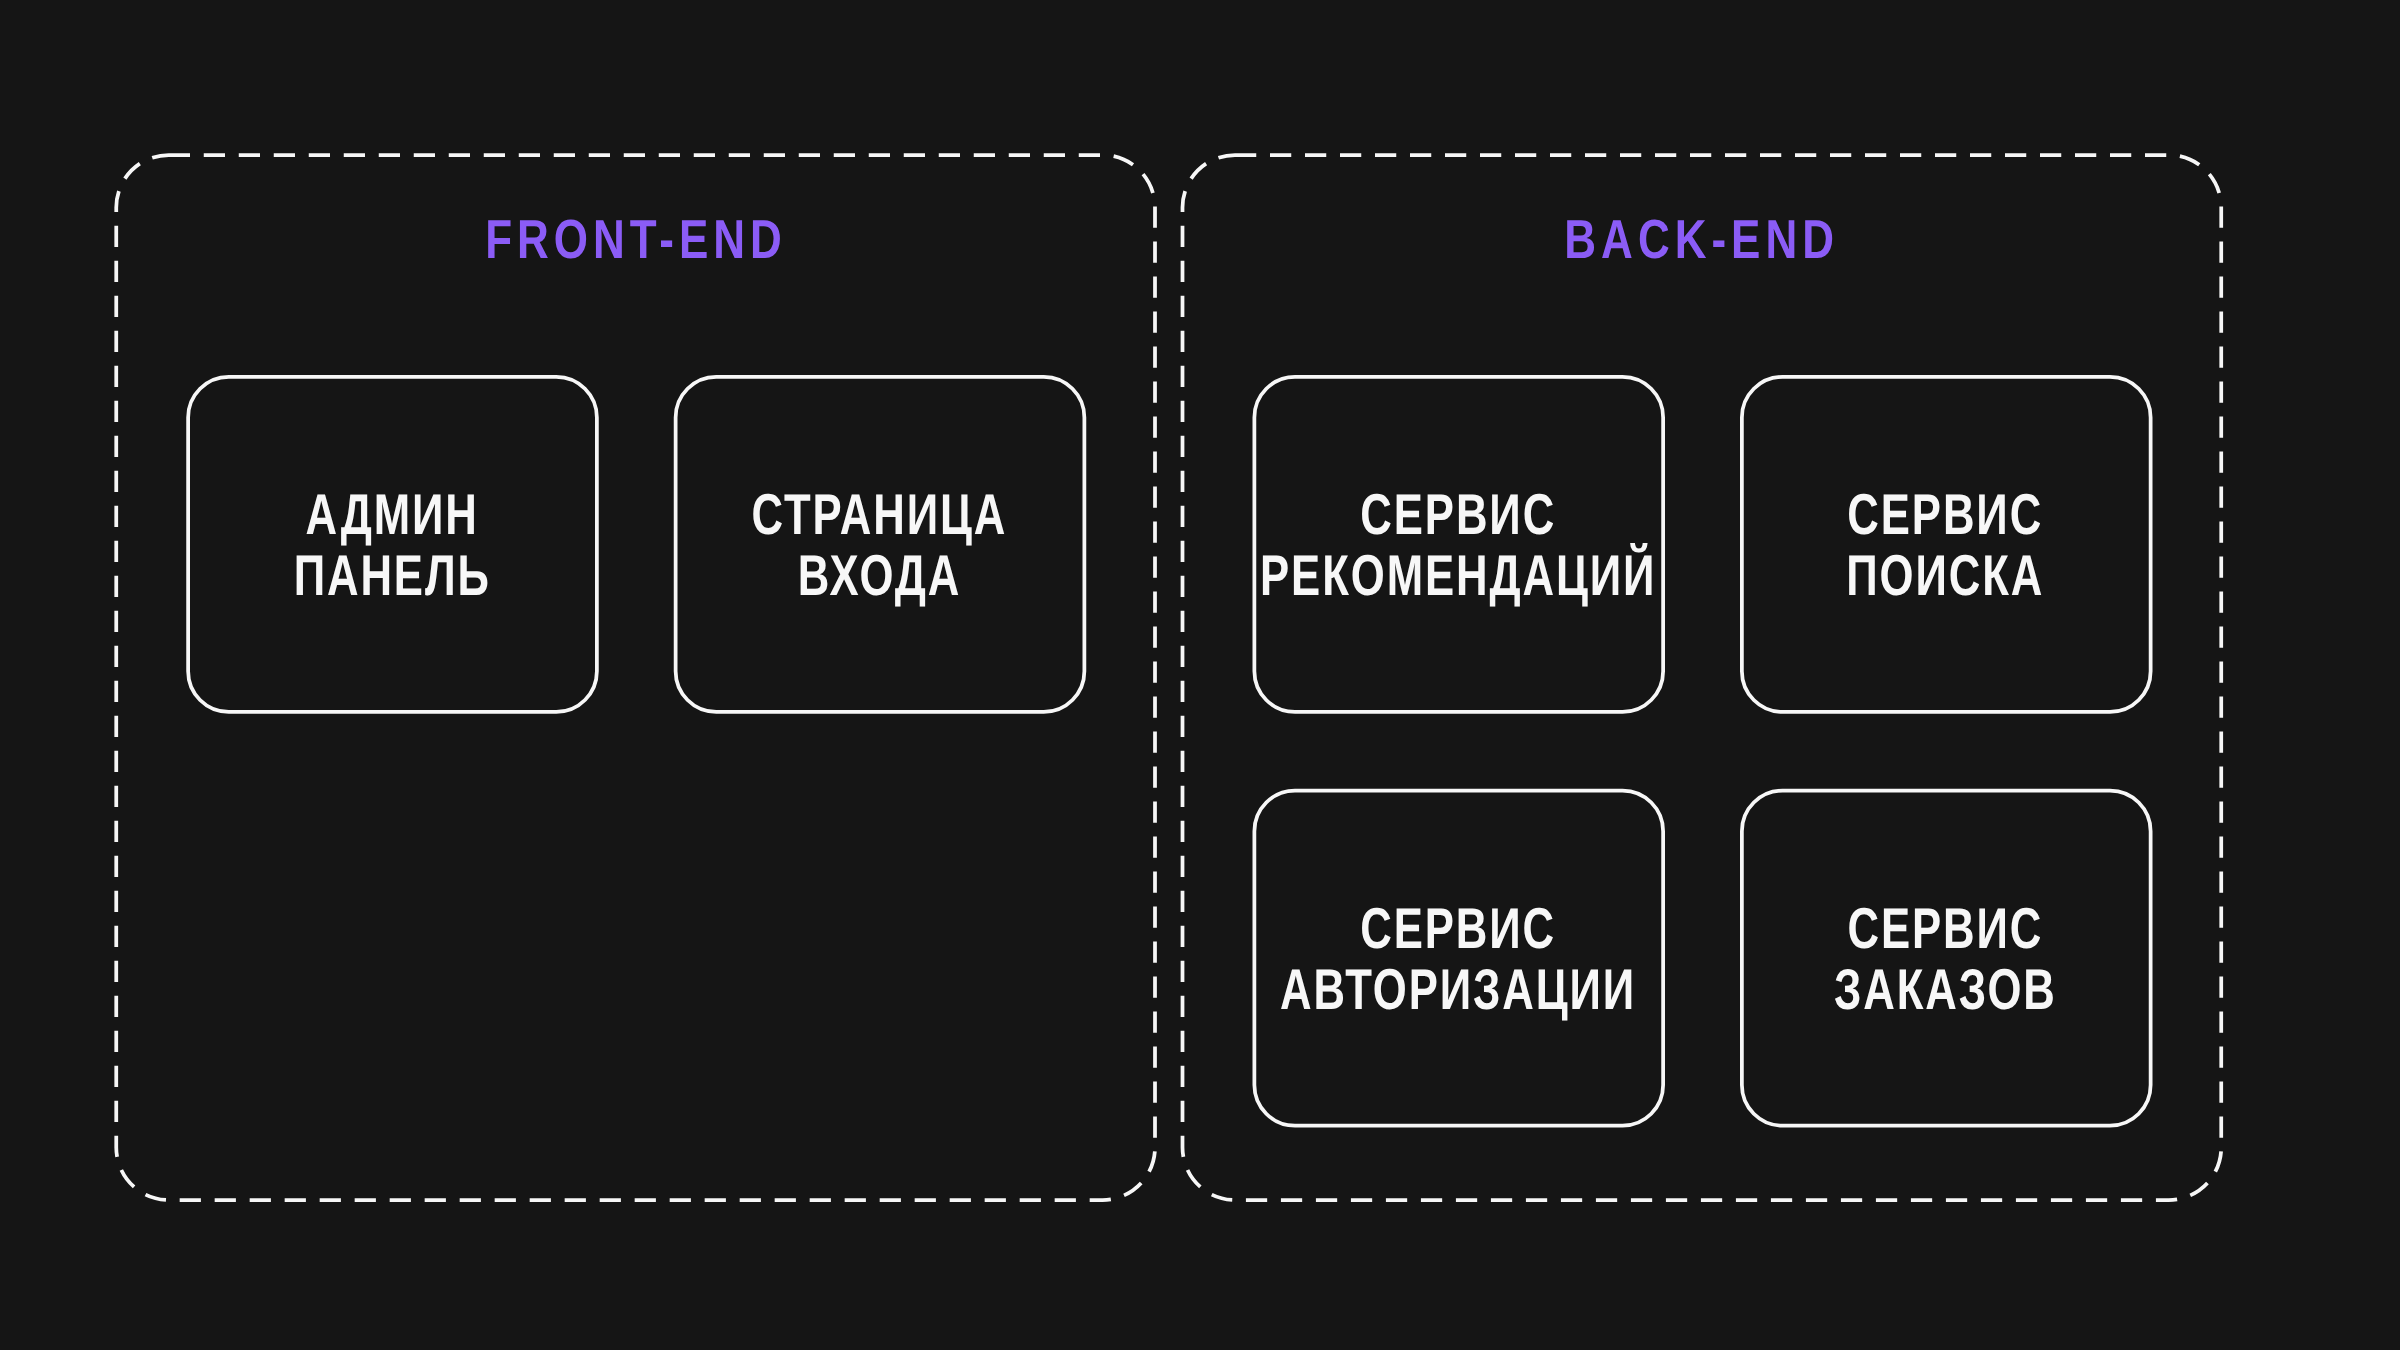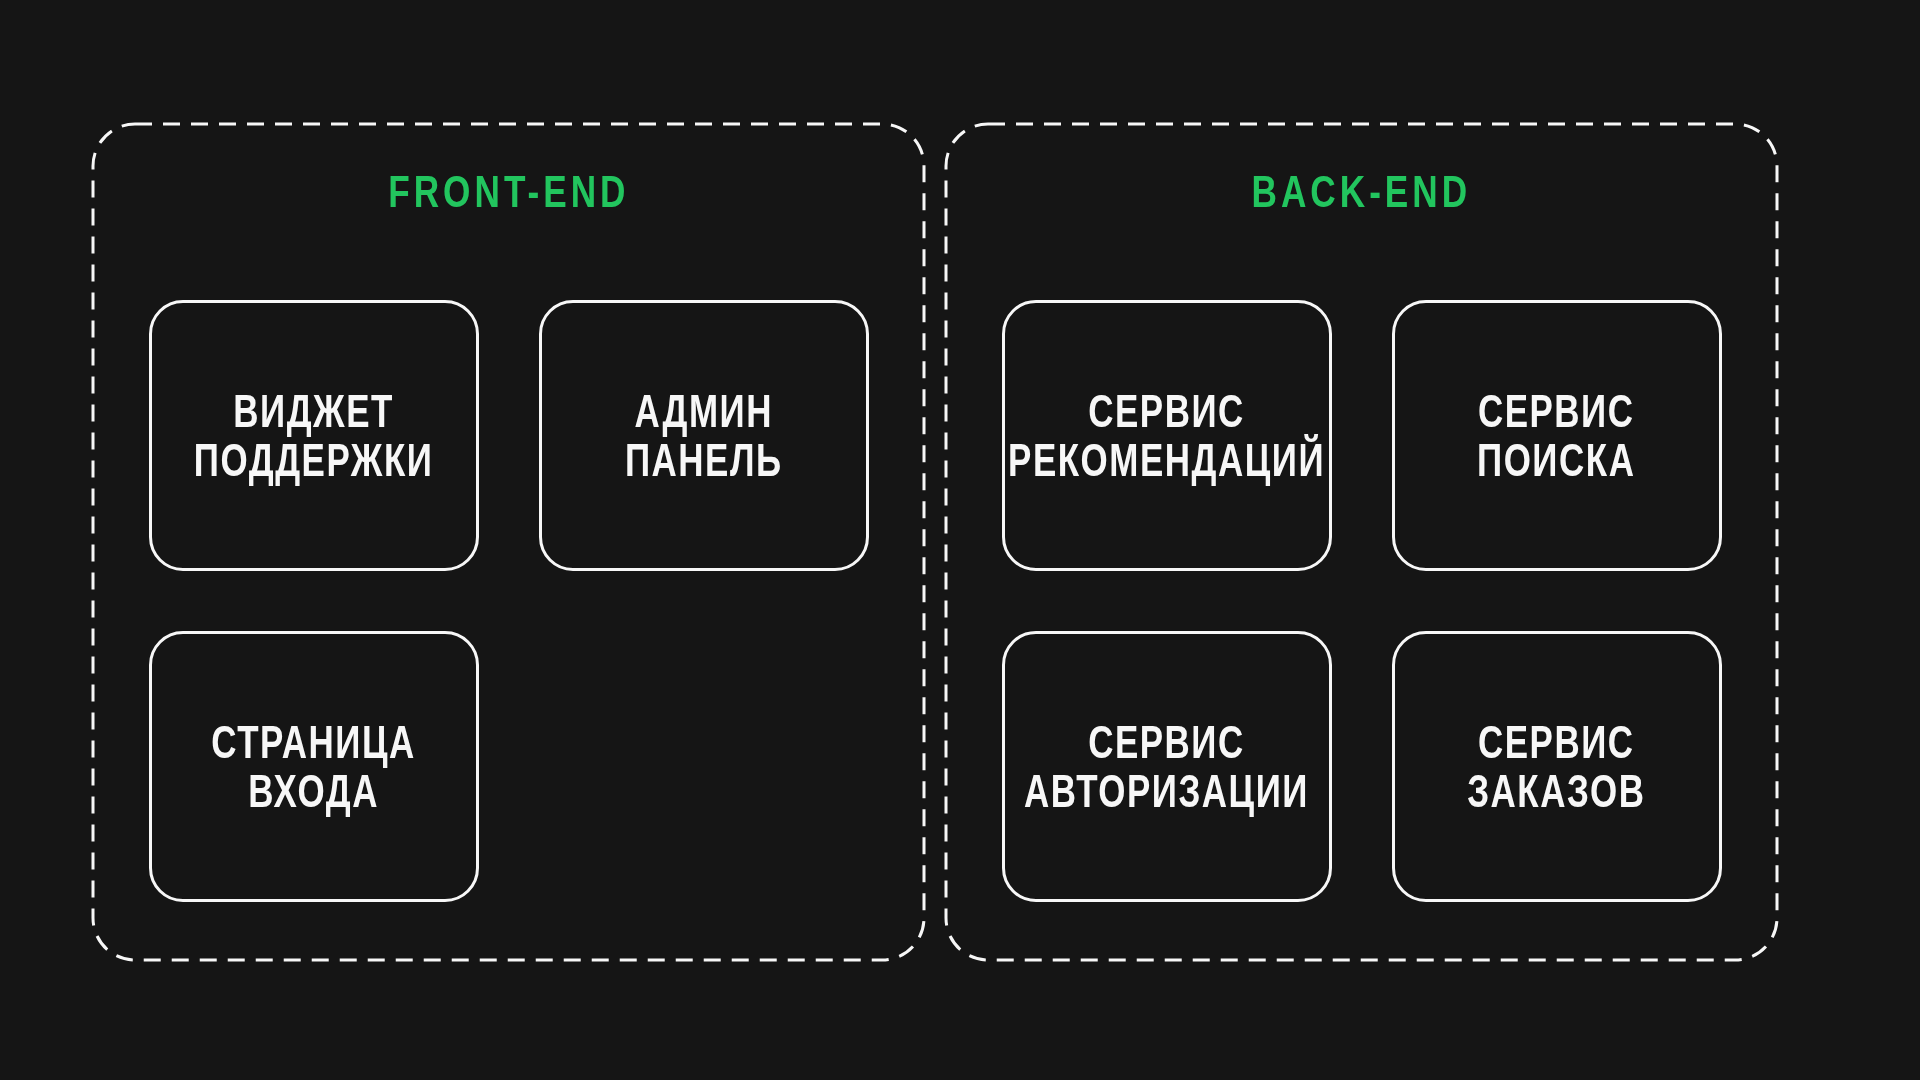--- a/index.html
+++ b/index.html
@@ -30,21 +30,21 @@
     pointer-events: none;
   }
   .zone-title {
     margin: 0;
     height: 178px;
     box-sizing: border-box;
     padding-top: 46px;
     display: flex;
     align-items: flex-start;
     justify-content: center;
-    color: #22c55e;
+    color: #8b5cf6;
     font-size: 44px;
     line-height: 48px;
     font-weight: 700;
     letter-spacing: 5px;
     white-space: nowrap;
   }
   .title-scale {
     display: inline-block;
     transform: scaleX(0.80);
     transform-origin: 50% 50%;
@@ -88,26 +88,20 @@
   <section class="zone zone-front">
     <svg class="dash-border" width="835" height="840" viewBox="0 0 835 840">
       <rect x="2" y="2" width="831" height="836" rx="42" fill="none" stroke="#f7f7f7" stroke-width="3" stroke-dasharray="17 11"></rect>
     </svg>
     <h2 class="zone-title">
       <span class="title-scale">FRONT-END</span>
     </h2>
     <div class="grid">
       <div class="node">
         <span class="node-label">
-          <span class="line">ВИДЖЕТ</span>
-          <span class="line">ПОДДЕРЖКИ</span>
-        </span>
-      </div>
-      <div class="node">
-        <span class="node-label">
           <span class="line">АДМИН</span>
           <span class="line">ПАНЕЛЬ</span>
         </span>
       </div>
       <div class="node">
         <span class="node-label">
           <span class="line">СТРАНИЦА</span>
           <span class="line">ВХОДА</span>
         </span>
       </div>

